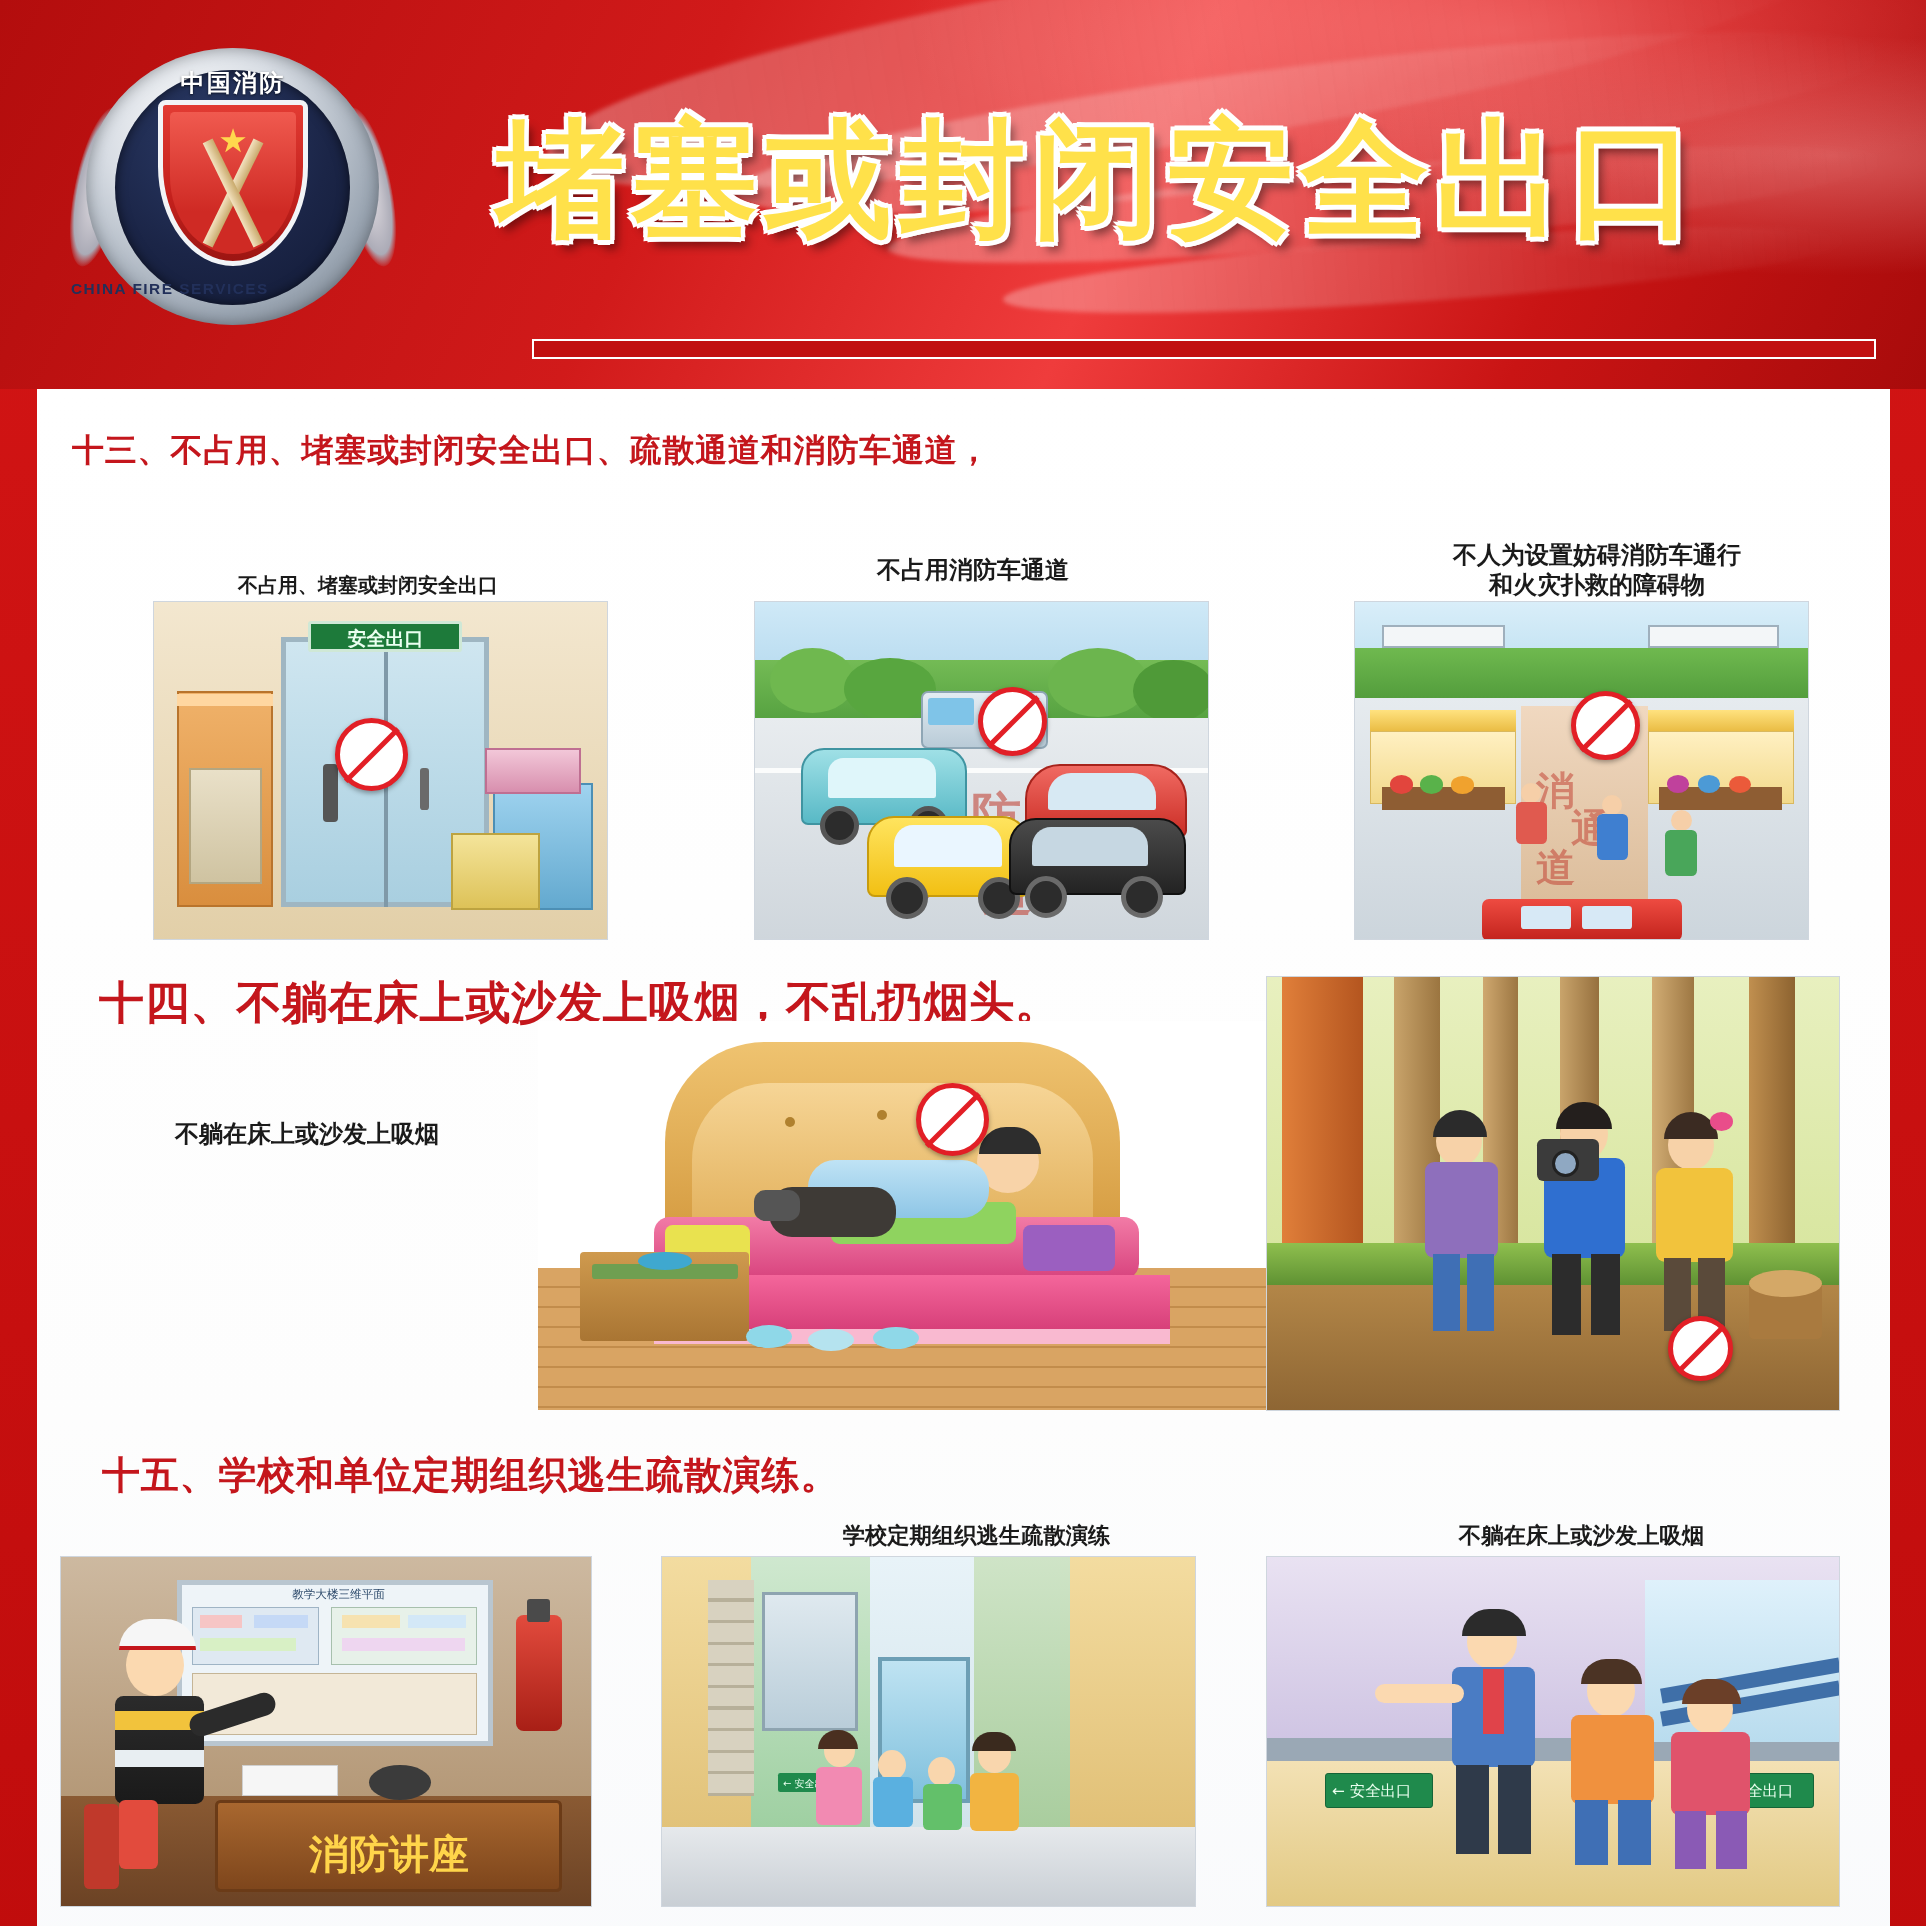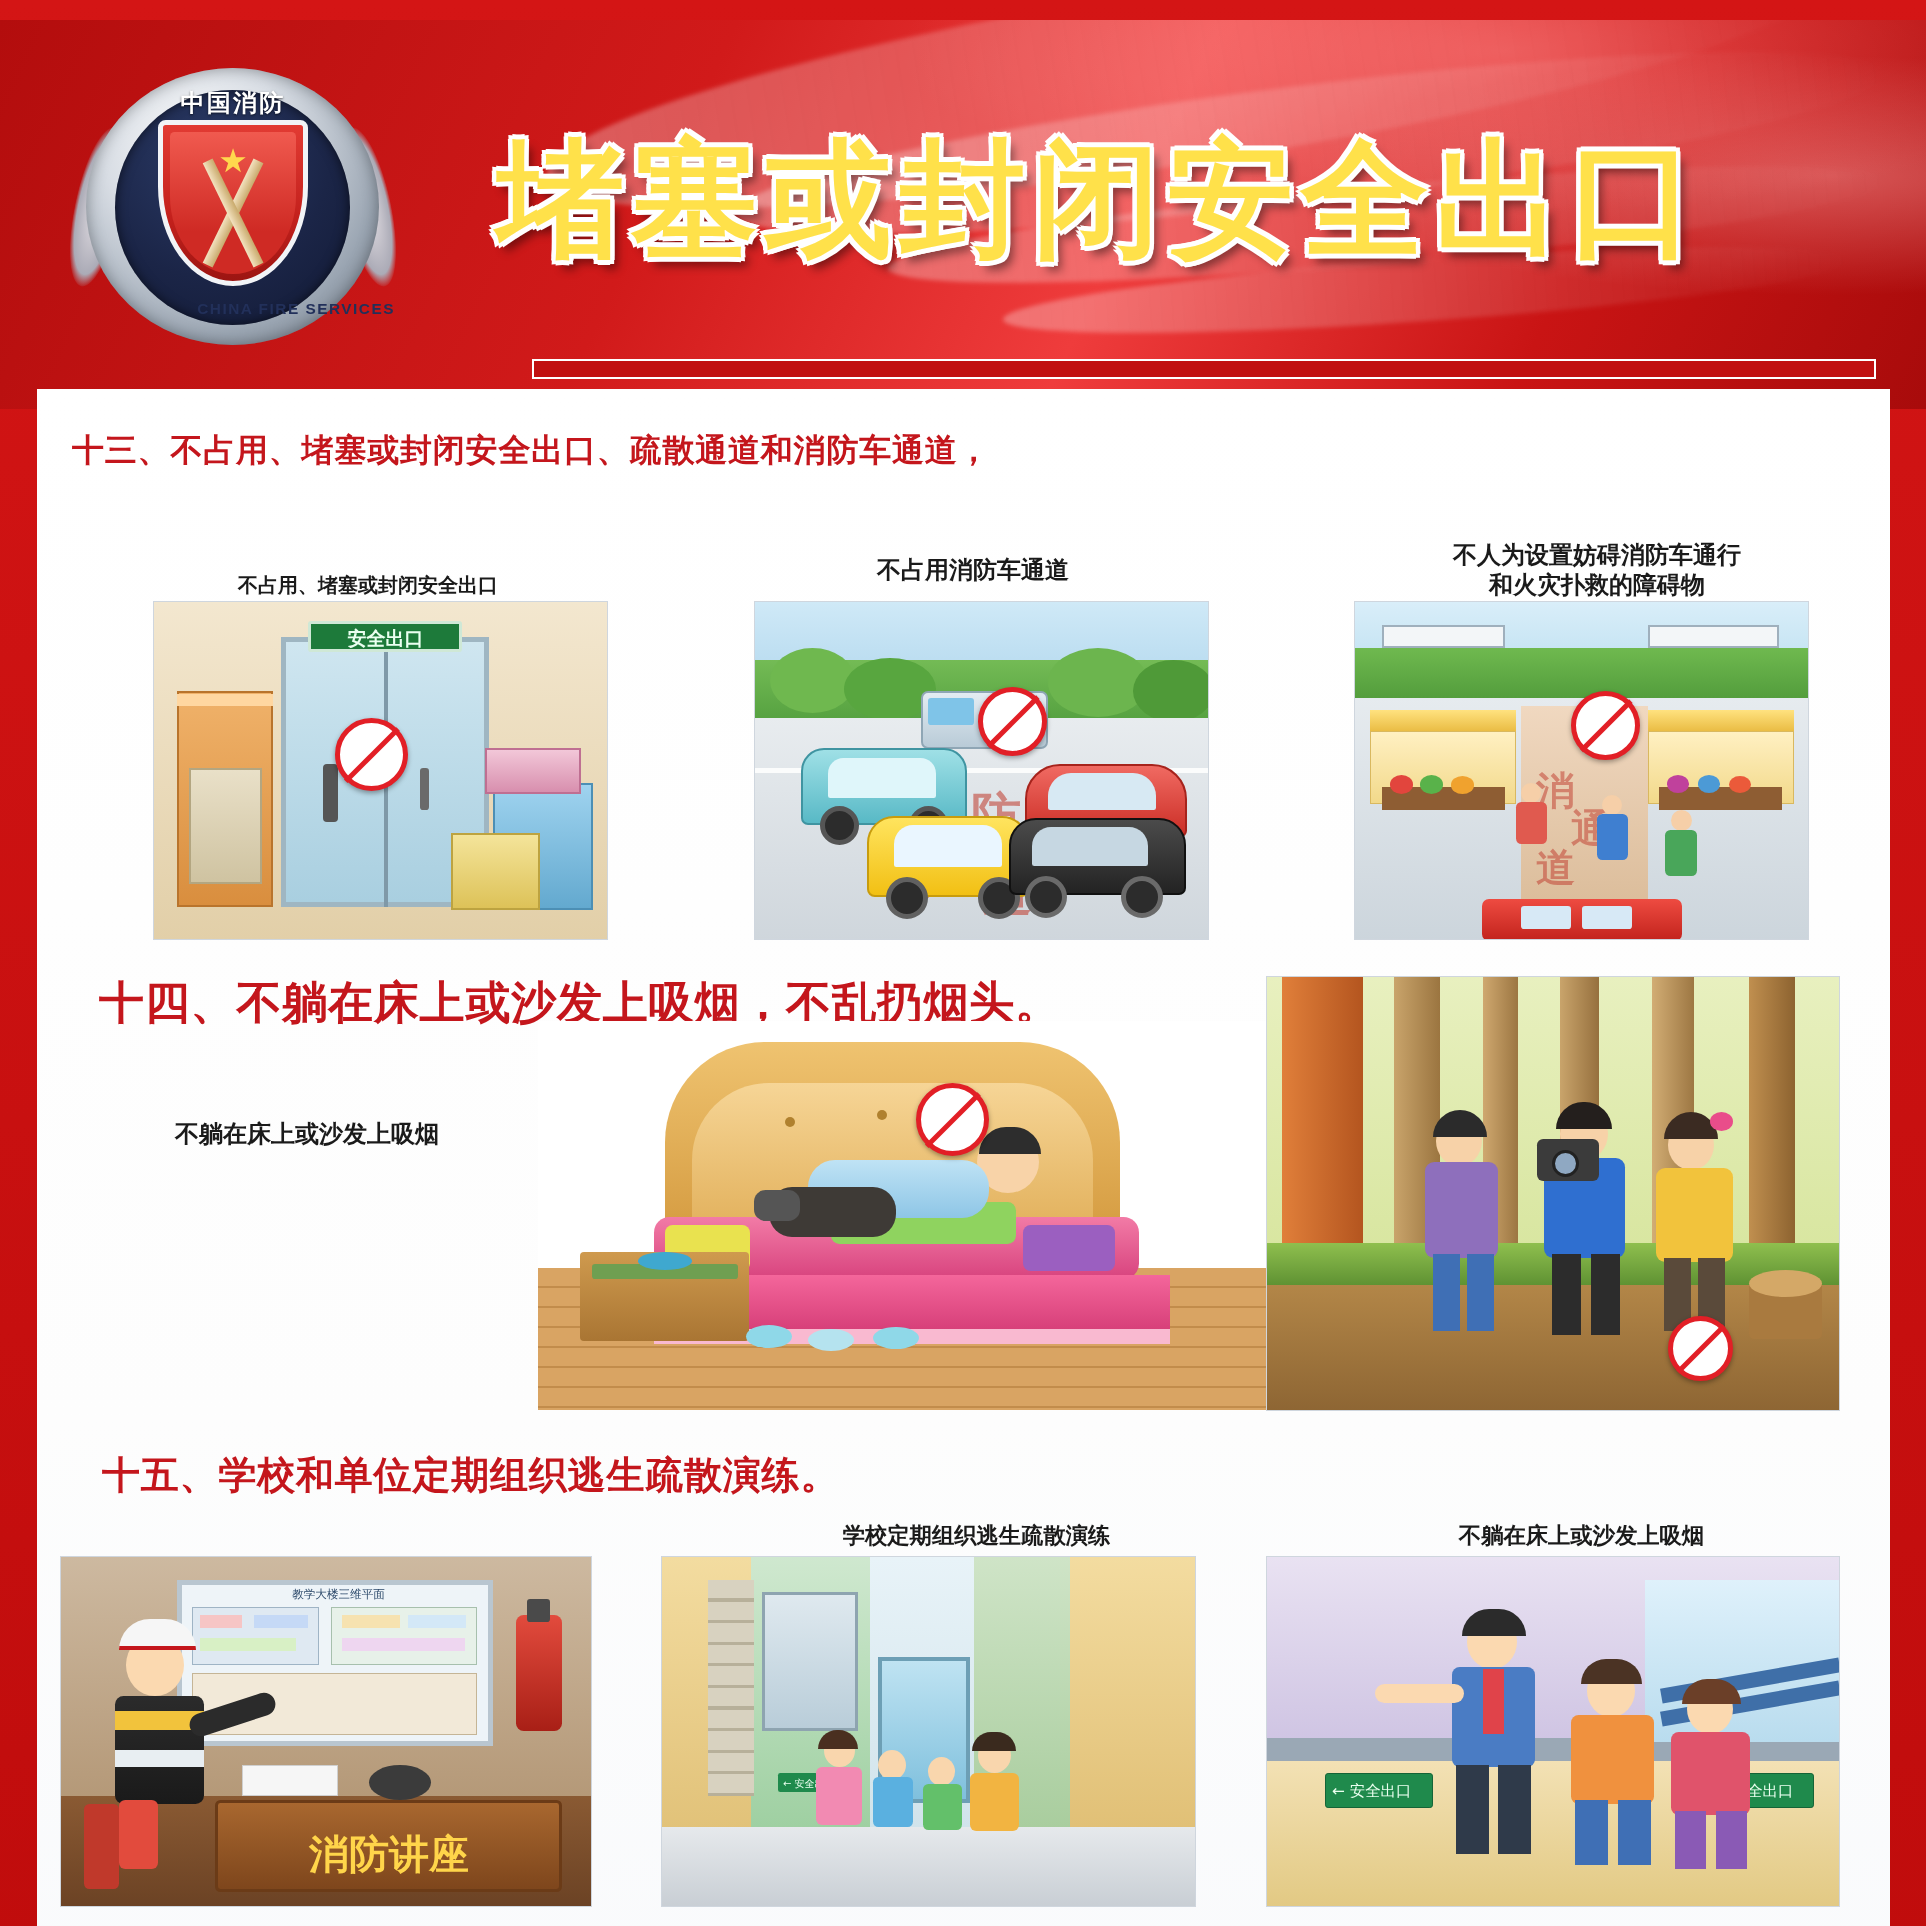--- a/index.html
+++ b/index.html
@@ -18,21 +18,20 @@
       linear-gradient(180deg,#d41515 0%, #c81010 40%, #c00c0c 70%, #b80a0a 100%);
   }
   
   .header {
     position: absolute; top: 0; left: 0; width: 1926px; height: 389px;
     background:
       radial-gradient(ellipse 1002px 270px at 78% 8%, rgba(255,120,120,.55), rgba(255,120,120,0) 60%),
       radial-gradient(ellipse 847px 193px at 95% 40%, rgba(255,170,170,.45), rgba(255,170,170,0) 62%),
       linear-gradient(115deg,#b30d0d 0%, #d11a1a 35%, #ef3c3c 58%, #c91414 80%, #a80b0b 100%);
     overflow: hidden;
-    margin-top: 20px;
   }
   .header .swoosh {
     position: absolute; border-radius: 50%;
     background: linear-gradient(90deg, rgba(255,255,255,.30), rgba(255,255,255,0));
     filter: blur(2.3px);
   }
   .sw1 { width: 1310px; height: 177px; top: -35px; left: 539px; transform: rotate(-9deg); }
   .sw2 { width: 1156px; height: 116px; top: 65px; left: 732px; transform: rotate(-7deg);
          background: linear-gradient(90deg, rgba(255,210,210,.45), rgba(255,210,210,0)); }
   .sw3 { width: 1002px; height: 77px; top: 166px; left: 886px; transform: rotate(-5deg);
@@ -78,21 +77,21 @@
     position: absolute; left: 50%; top: 11.6px; transform: translateX(-50%);
     color: #ffd84d; font-size: 33px; line-height: 1;
   }
   .emblem .top-cn {
     position: absolute; left: 0; right: 0; top: 34px; text-align: center;
     color: #ffffff; font-size: 24px; letter-spacing: 2.3px;
     font-family: "Liberation Sans", sans-serif; font-weight: bold;
     text-shadow: 0 1.2px 2.3px rgba(0,0,0,.6);
   }
   .emblem .bot-en {
-    position: absolute; left: 0; right: 0; bottom: 43px; text-align: right;
+    position: absolute; left: 0; right: 0; bottom: 43px; text-align: left;
     color: #22305a; font-size: 15.4px; letter-spacing: 1.5px; font-weight: bold;
   }
   .emblem .laurel {
     position: absolute; width: 46px; height: 162px; top: 73px;
     background: radial-gradient(ellipse at center, #e8ecf1 0%, #aab3bf 60%, rgba(170,179,191,0) 72%);
     border-radius: 50%;
     opacity: .95;
   }
   .emblem .laurel.left { left: 3.9px; transform: rotate(12deg); }
   .emblem .laurel.right { right: 3.9px; transform: rotate(-12deg); }

